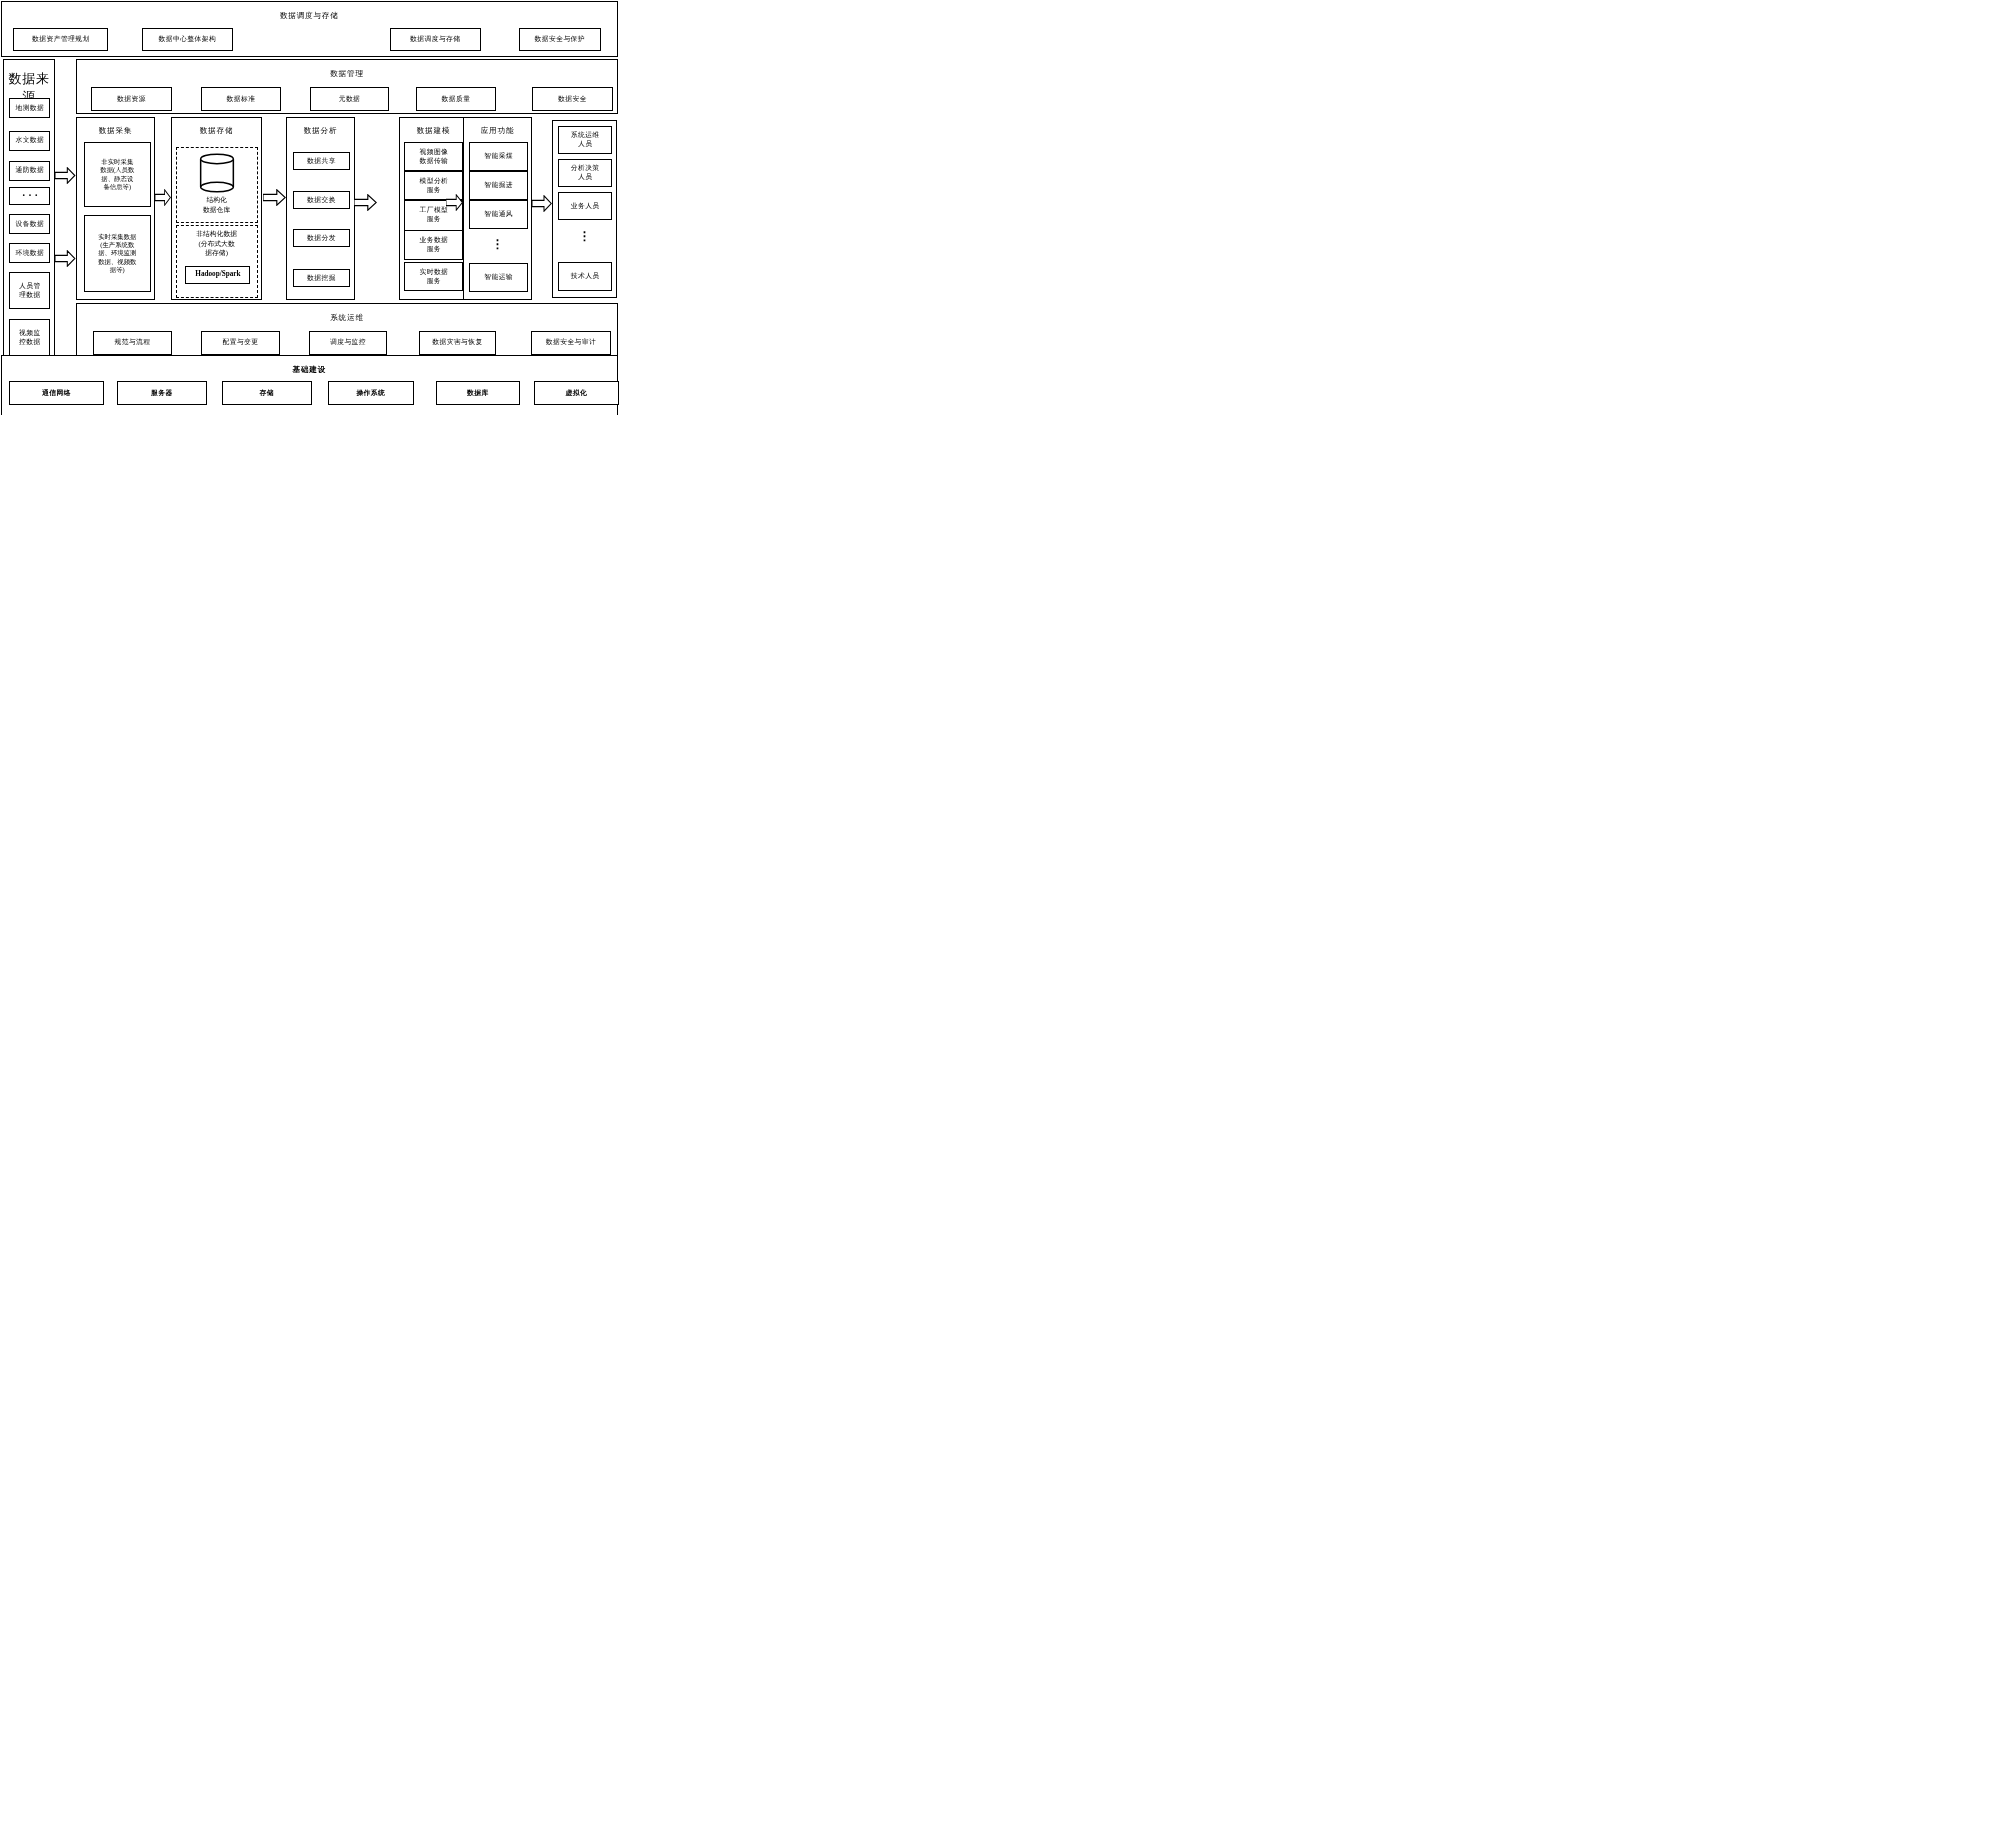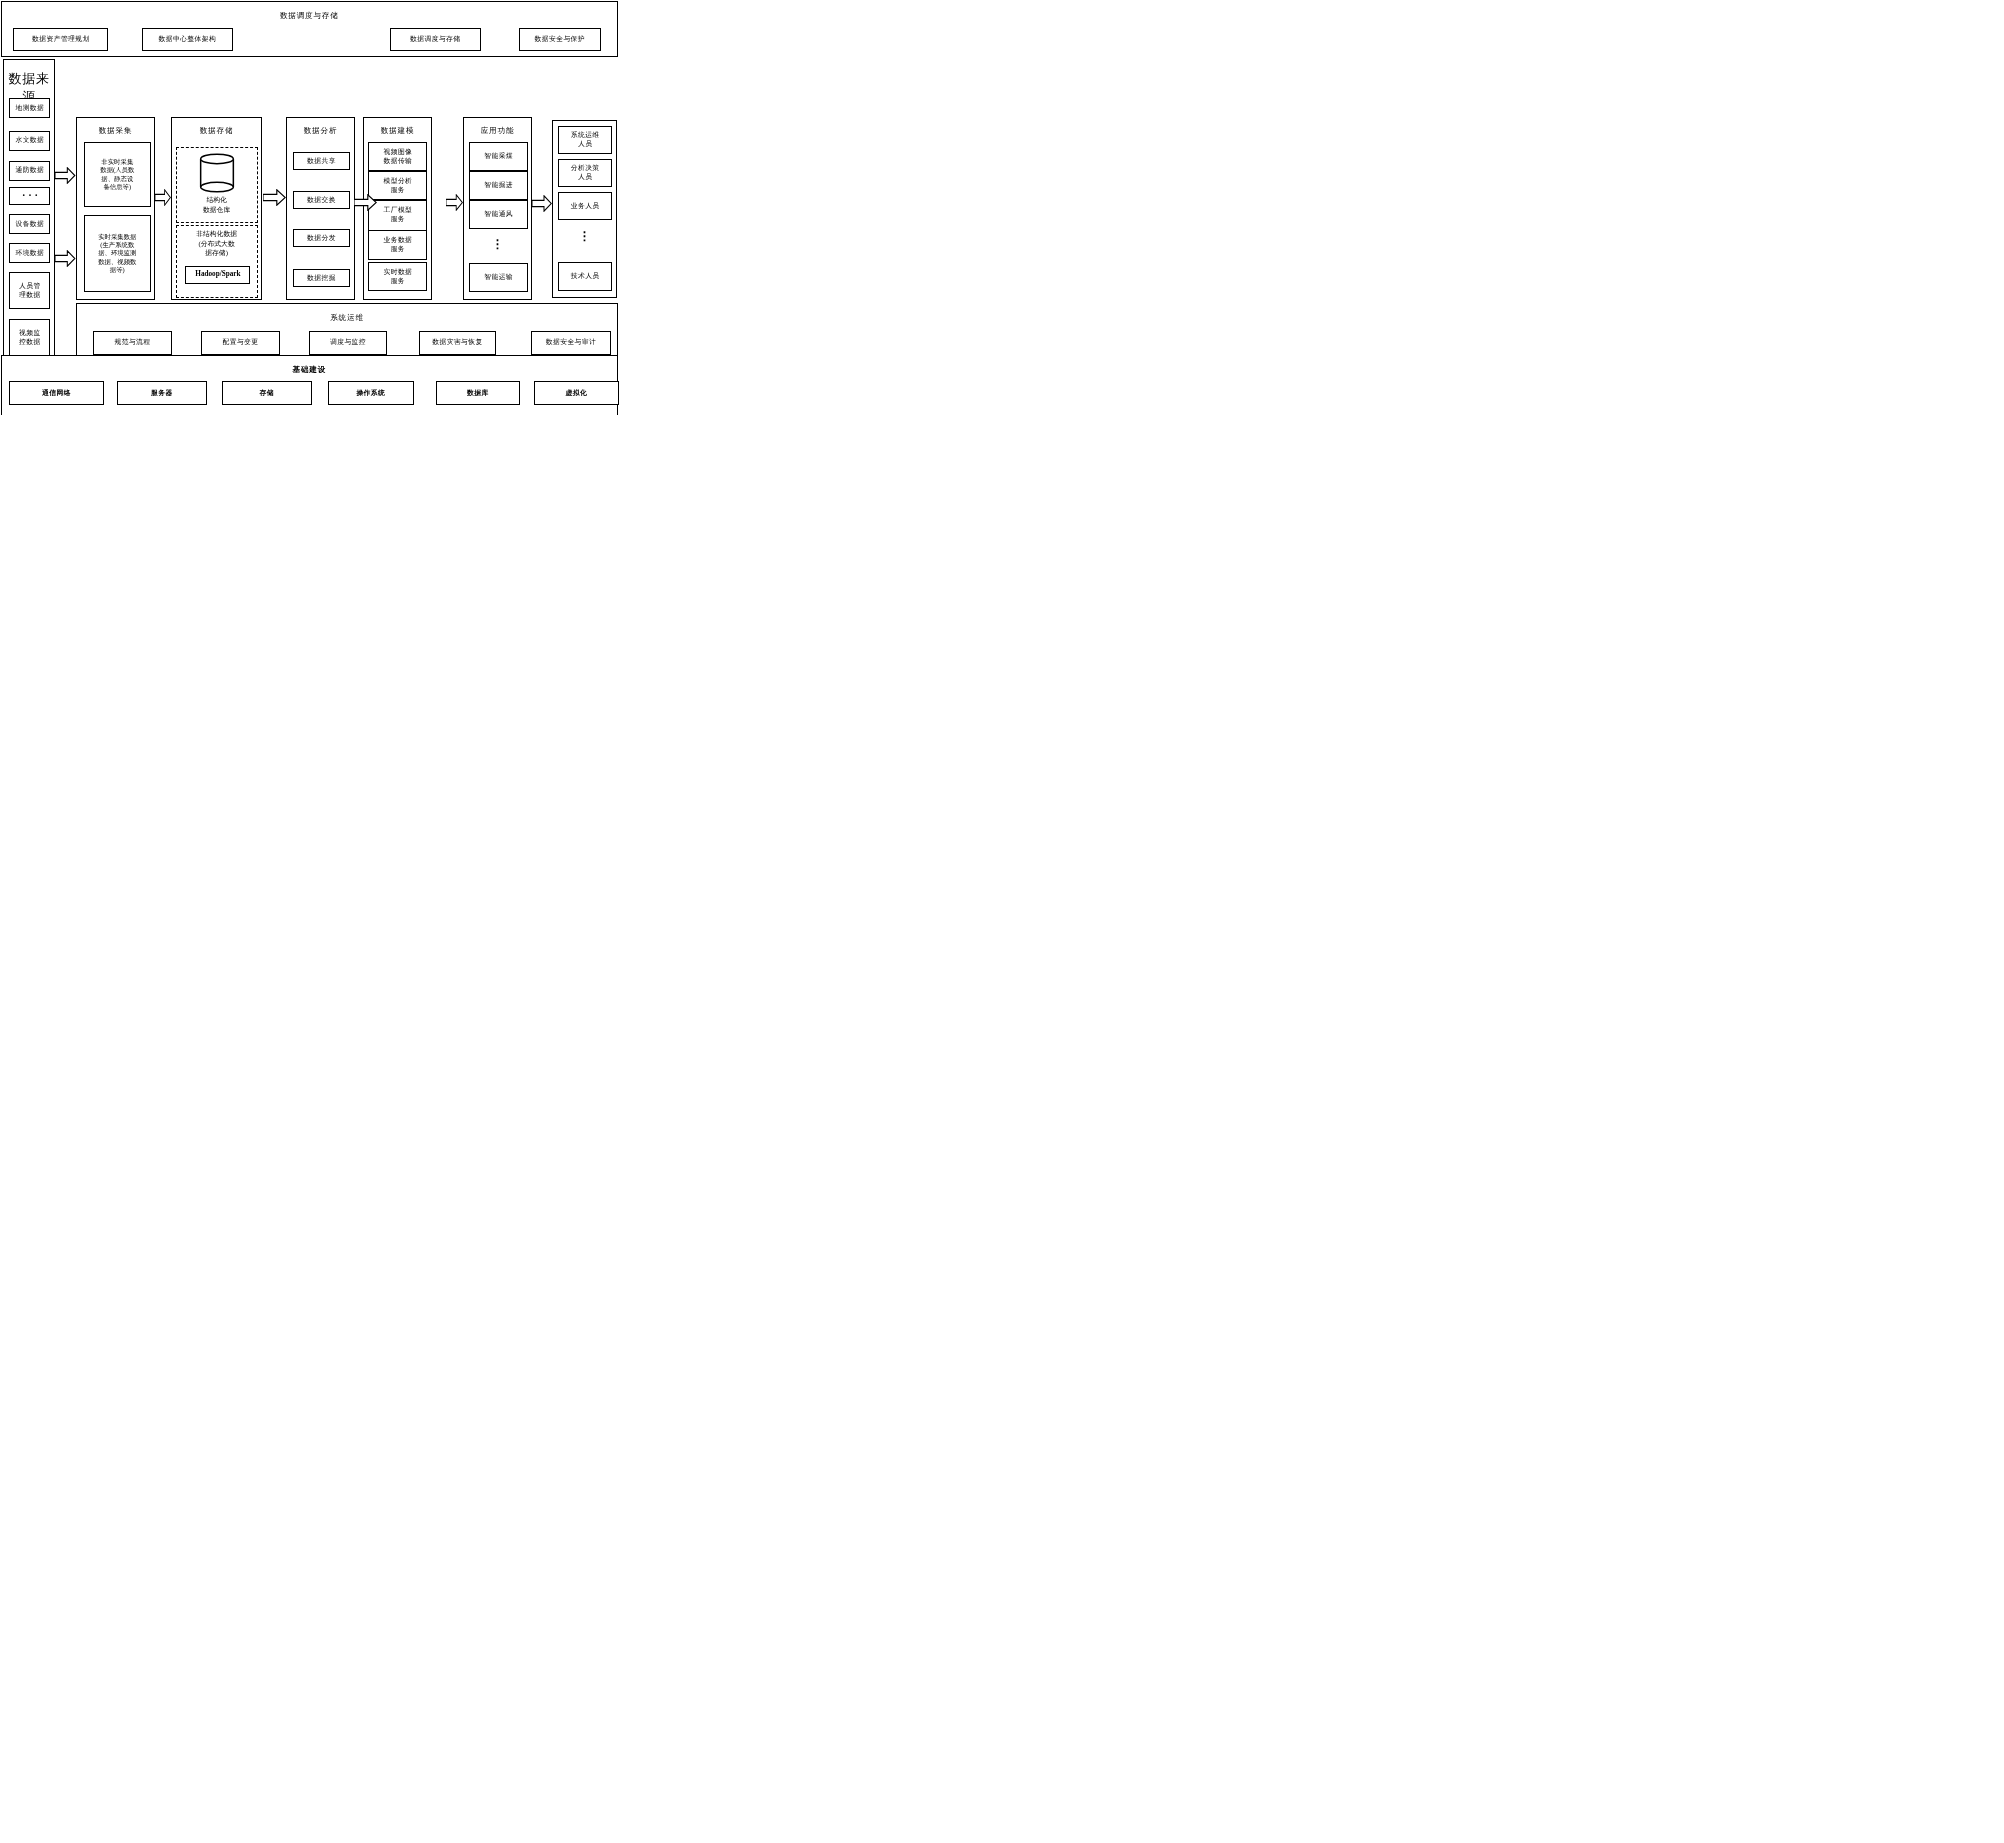--- a/index.html
+++ b/index.html
@@ -45,20 +45,28 @@
     <div class="box" style="left:5.2px; top:101px; width:41px; height:19.6px;">通防数据</div>
     <div class="box hdots" style="left:5.2px; top:127px; width:41px; height:18px;">···</div>
     <div class="box" style="left:5.2px; top:154px; width:41px; height:20px;">设备数据</div>
     <div class="box" style="left:5.2px; top:183px; width:41px; height:20px;">环境数据</div>
     <div class="box" style="left:5.2px; top:212px; width:41px; height:37px;">人员管
 理数据</div>
     <div class="box" style="left:5.2px; top:259px; width:41px; height:37px;">视频监
 控数据</div>
   </div>
 
+  <div class="panel" style="left:76px; top:59px; width:542px; height:55px;">
+    <div class="title" style="top:8.8px;">数据管理</div>
+    <div class="box" style="left:14px; top:27px; width:81px; height:24px;">数据资源</div>
+    <div class="box" style="left:124px; top:27px; width:80px; height:24px;">数据标准</div>
+    <div class="box" style="left:233px; top:27px; width:79px; height:24px;">元数据</div>
+    <div class="box" style="left:339px; top:27px; width:80px; height:24px;">数据质量</div>
+    <div class="box" style="left:455px; top:27px; width:81px; height:24px;">数据安全</div>
+  </div>
 
   <div class="panel" style="left:76px; top:117px; width:79px; height:183px;">
     <div class="title" style="top:8px;">数据采集</div>
     <div class="box small" style="left:6.8px; top:24px; width:67px; height:65px;">非实时采集
 数据(人员数
 据、静态设
 备信息等)</div>
     <div class="box small" style="left:6.8px; top:97px; width:67px; height:77px;">实时采集数据
 (生产系统数
 据、环境监测
@@ -89,21 +97,21 @@
   </div>
 
   <div class="panel" style="left:286px; top:117px; width:69px; height:183px;">
     <div class="title" style="top:8px;">数据分析</div>
     <div class="box" style="left:6px; top:34px; width:57px; height:18.4px;">数据共享</div>
     <div class="box" style="left:6px; top:73px; width:57px; height:18.4px;">数据交换</div>
     <div class="box" style="left:6px; top:111px; width:57px; height:18.4px;">数据分发</div>
     <div class="box" style="left:6px; top:151px; width:57px; height:18.4px;">数据挖掘</div>
   </div>
 
-  <div class="panel" style="left:363px; top:117px; width:69px; height:183px;">
+  <div class="panel" style="left:399px; top:117px; width:69px; height:183px;">
     <div class="title" style="top:8px;">数据建模</div>
     <div class="box" style="left:4.4px; top:24px; width:59px; height:29px;">视频图像
 数据传输</div>
     <div class="box" style="left:4.4px; top:53px; width:59px; height:29px;">模型分析
 服务</div>
     <div class="box" style="left:4.4px; top:82px; width:59px; height:30.5px;">工厂模型
 服务</div>
     <div class="box" style="left:4.4px; top:112px; width:59px; height:30px;">业务数据
 服务</div>
     <div class="box" style="left:4.4px; top:144px; width:59px; height:29px;">实时数据

